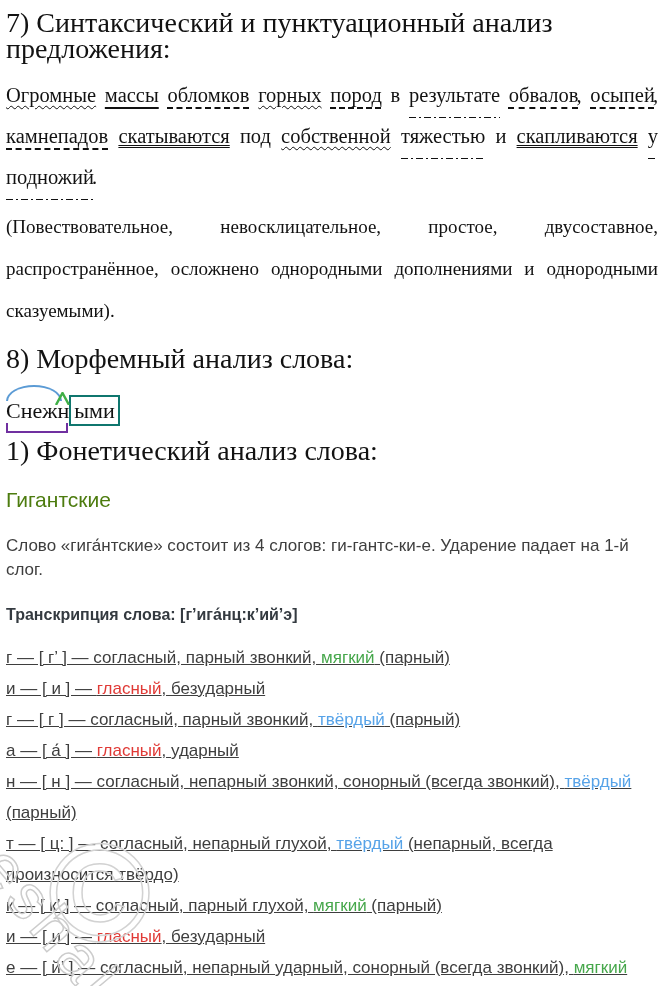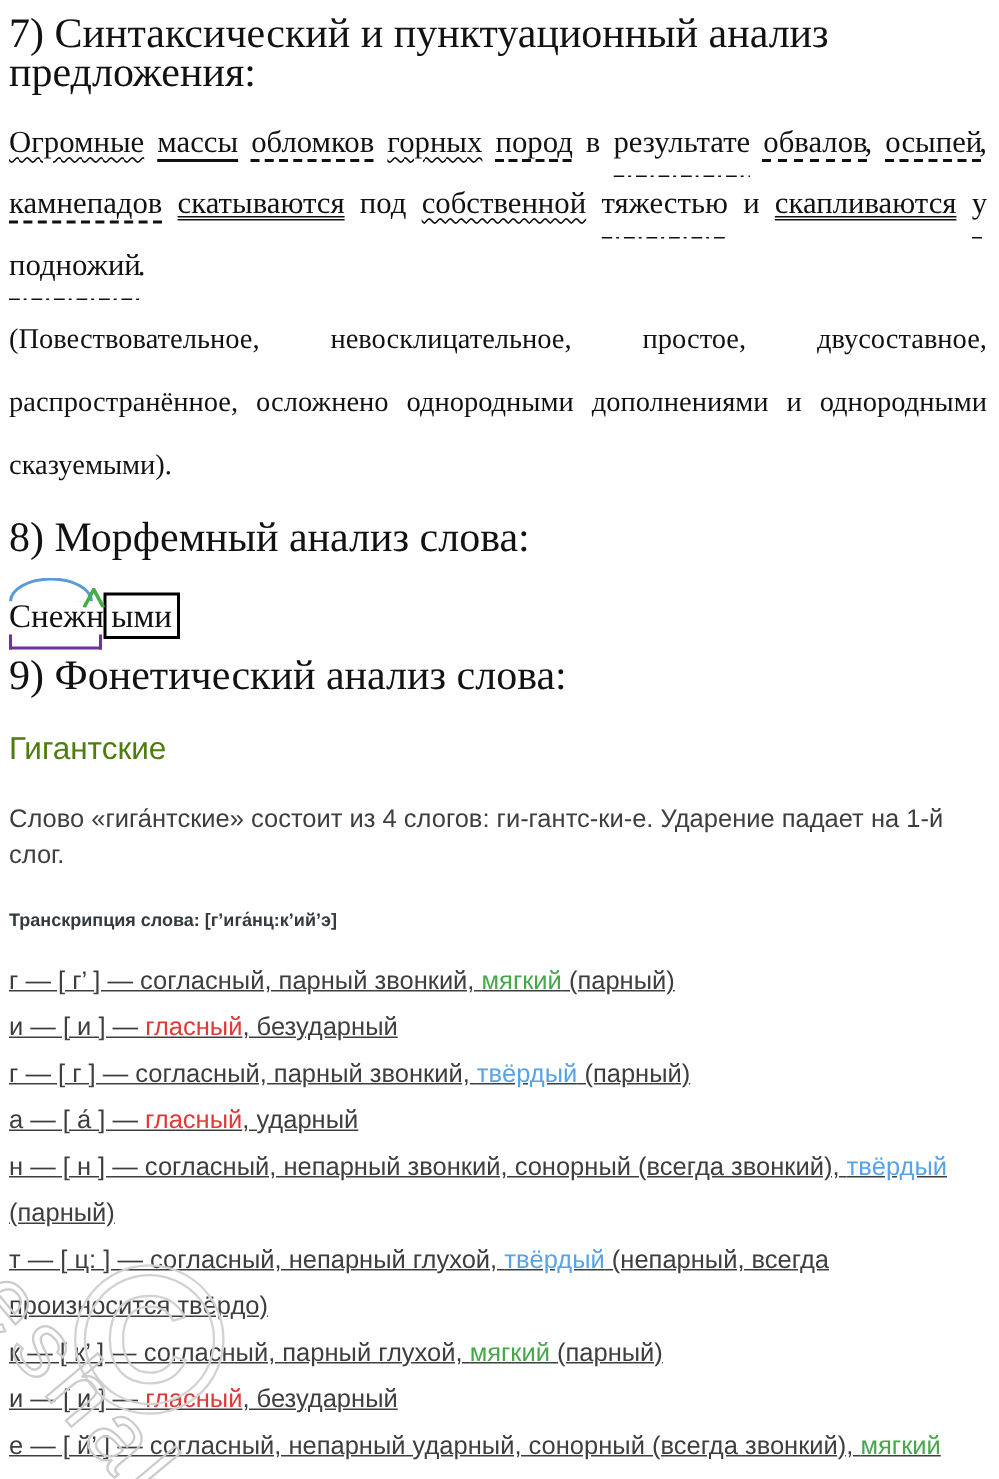--- a/index.html
+++ b/index.html
@@ -20,37 +20,37 @@
   .u-dashdot{
     padding-bottom:5px;
     background-image:repeating-linear-gradient(to right,#111 0 7px,transparent 7px 10px,#111 10px 12px,transparent 12px 15px);
     background-repeat:repeat-x;background-size:15px 1.5px;background-position:left bottom;
   }
   .punct{margin-left:-2px;}
   .analysis{margin:6px 0 0 0;font-size:19px;line-height:42px;text-align:justify;}
   
   .morph-wrap{position:relative;display:inline-block;margin:26px 0 10px 0;font-size:22px;line-height:26px;}
   .morph-root,.morph-suffix{position:relative;font-family:Liberation Serif, serif;}
-  .morph-ending{position:relative;padding:1px 3px;border:2px solid #000000;}
+  .morph-ending{position:relative;padding:1px 3px;border:2px solid #0f766e;}
   .root-arc{
     position:absolute;left:0;top:-13px;width:52px;height:14px;
     border:2px solid var(--root-blue);border-bottom:none;
     border-radius:50% 50% 0 0 / 100% 100% 0 0;pointer-events:none;
   }
   .suffix-caret{position:absolute;left:49px;top:-13px;width:15px;height:13px;color:var(--suffix-green);pointer-events:none;}
   .stem-bracket{
     position:absolute;left:0;bottom:-9px;width:58px;height:8px;
     border-left:2px solid var(--stem-purple);border-right:2px solid var(--stem-purple);
     border-bottom:2px solid var(--stem-purple);pointer-events:none;
   }
   
   .sans{font-family:"Liberation Sans", sans-serif;color:#3e3e3e;}
   .phon-word{font-size:21px;margin:24px 0 0 0;color:#4d7c0f;font-family:Liberation Sans, sans-serif;}
   .syllables{font-size:17px;line-height:24px;margin:22px 0 0 0;}
-  .transcription{font-size:12px;font-weight:bold;color:#343a40;margin:24px 0 0 0;}
+  .transcription{font-size:16px;font-weight:bold;color:#343a40;margin:24px 0 0 0;}
   .phon-lines{margin:18px 0 0 0;font-size:17px;}
   .phon-line{line-height:31px;text-decoration:underline;}
   .c-red{color:var(--red);}
   .c-green{color:var(--green);}
   .c-blue{color:var(--blue);}
   .c-gray{color:var(--gray);}
   
   .wm{position:absolute;pointer-events:none;color:transparent;font-family:"Liberation Sans",sans-serif;z-index:5;}
   .wm-text{
     left:4px;top:812px;font-size:62px;letter-spacing:6px;
@@ -79,21 +79,21 @@
   <span class="root-arc"></span>
   <span class="suffix-caret">
     <svg width="15" height="13" viewBox="0 0 15 13">
         <polyline points="1,13 7.5,1 14,13" fill="none" stroke="currentColor" stroke-width="2.4"></polyline>
       </svg>
   </span>
   <span class="stem-bracket"></span>
 </div>
 
 
-<p class="heading" style="margin-top:4px;">9) Фонетический анализ слова:</p>
+<p class="heading" style="margin-top:4px;">1) Фонетический анализ слова:</p>
 <p class="phon-word">Гигантские</p>
 <p class="syllables sans">Слово «гига́нтские» состоит из 4 слогов: ги-гантс-ки-е. Ударение падает на 1-й слог.</p>
 <p class="transcription sans">
   <span>Транскрипция слова:</span>
   <span>[г’ига́нц:к’ий’э]</span>
 </p>
 <div class="phon-lines sans">
     <div class="phon-line"><span>г — [ г’ ] — согласный, парный звонкий, </span><span class="c-green">мягкий</span><span> (парный)</span></div>
     <div class="phon-line"><span>и — [ и ] — </span><span class="c-red">гласный</span><span>, безударный</span></div>
     <div class="phon-line"><span>г — [ г ] — согласный, парный звонкий, </span><span class="c-blue">твёрдый</span><span> (парный)</span></div>

